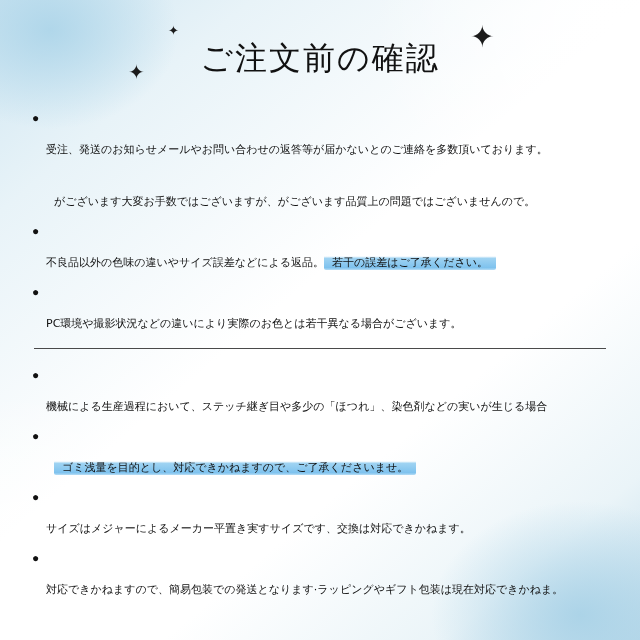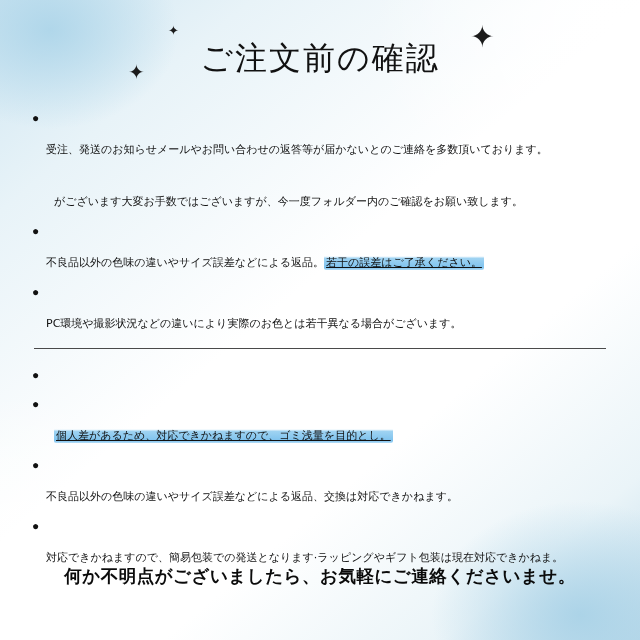--- a/index.html
+++ b/index.html
@@ -113,24 +113,23 @@
     line-height: 20px;
     color: #111;
     white-space: nowrap;
     margin-top: 32px;
   }
   .line.indent {
     margin-left: 8px;
   }
   .hl {
     background: linear-gradient(to bottom, rgba(150,210,245,0) 8%, #9fd3f2 22%, #7ec2ee 85%, rgba(126,194,238,.55) 100%);
-    padding: 1px 2px;
+    padding: 1px 8px;
     border-radius: 2px;
     box-decoration-break: clone;
-    text-decoration: underline;
   }
   .divider {
     height: 1px;
     background: #2a2a2a;
     margin: 14px 12px 16px 12px;
     opacity: .85;
   }
 
   
   .footer {
@@ -163,21 +162,21 @@
       <span class="sparkle small">✦</span>
       <div class="title">ご注文前の確認</div>
     </div>
 
     <div class="block">
 
       <div class="item">
         <span class="bullet">●</span>
         <div class="lines">
           <div class="line">受注、発送のお知らせメールやお問い合わせの返答等が届かないとのご連絡を多数頂いております。</div>
-          <div class="line indent">がございます大変お手数ではございますが、今一度フォルダー内のご確認をお願い致します。</div>
+          <div class="line indent">がございます大変お手数ではございますが、がございます品質上の問題ではございませんので。</div>
         </div>
       </div>
 
       <div class="item">
         <span class="bullet">●</span>
         <div class="lines">
           <div class="line"><span>不良品以外の色味の違いやサイズ誤差などによる返品。</span><span class="hl">若干の誤差はご了承ください。</span></div>
         </div>
       </div>
 
@@ -190,45 +189,43 @@
 
     </div>
 
     <div class="divider"></div>
 
     <div class="block">
 
       <div class="item">
         <span class="bullet">●</span>
         <div class="lines">
-        </div>
-      </div>
-
-      <div class="item">
-        <span class="bullet">●</span>
-        <div class="lines">
-          <div class="line indent"><span class="hl">個人差があるため、対応できかねますので、ゴミ浅量を目的とし。</span></div>
-        </div>
-      </div>
-
-      <div class="item">
-        <span class="bullet">●</span>
-        <div class="lines">
-          <div class="line">不良品以外の色味の違いやサイズ誤差などによる返品、交換は対応できかねます。</div>
+          <div class="line">機械による生産過程において、ステッチ継ぎ目や多少の「ほつれ」、染色剤などの実いが生じる場合</div>
+        </div>
+      </div>
+
+      <div class="item">
+        <span class="bullet">●</span>
+        <div class="lines">
+          <div class="line indent"><span class="hl">ゴミ浅量を目的とし、対応できかねますので、ご了承くださいませ。</span></div>
+        </div>
+      </div>
+
+      <div class="item">
+        <span class="bullet">●</span>
+        <div class="lines">
+          <div class="line">サイズはメジャーによるメーカー平置き実すサイズです、交換は対応できかねます。</div>
         </div>
       </div>
 
       <div class="item">
         <span class="bullet">●</span>
         <div class="lines">
           <div class="line">対応できかねますので、簡易包装での発送となります·ラッピングやギフト包装は現在対応できかねま。</div>
         </div>
       </div>
 
     </div>
 
   </div>
 
-  <div class="footer">
-    <div class="footer-text">何か不明点がございましたら、お気軽にご連絡くださいませ。</div>
-  </div>
 
 </div>
 
 </body></html>

